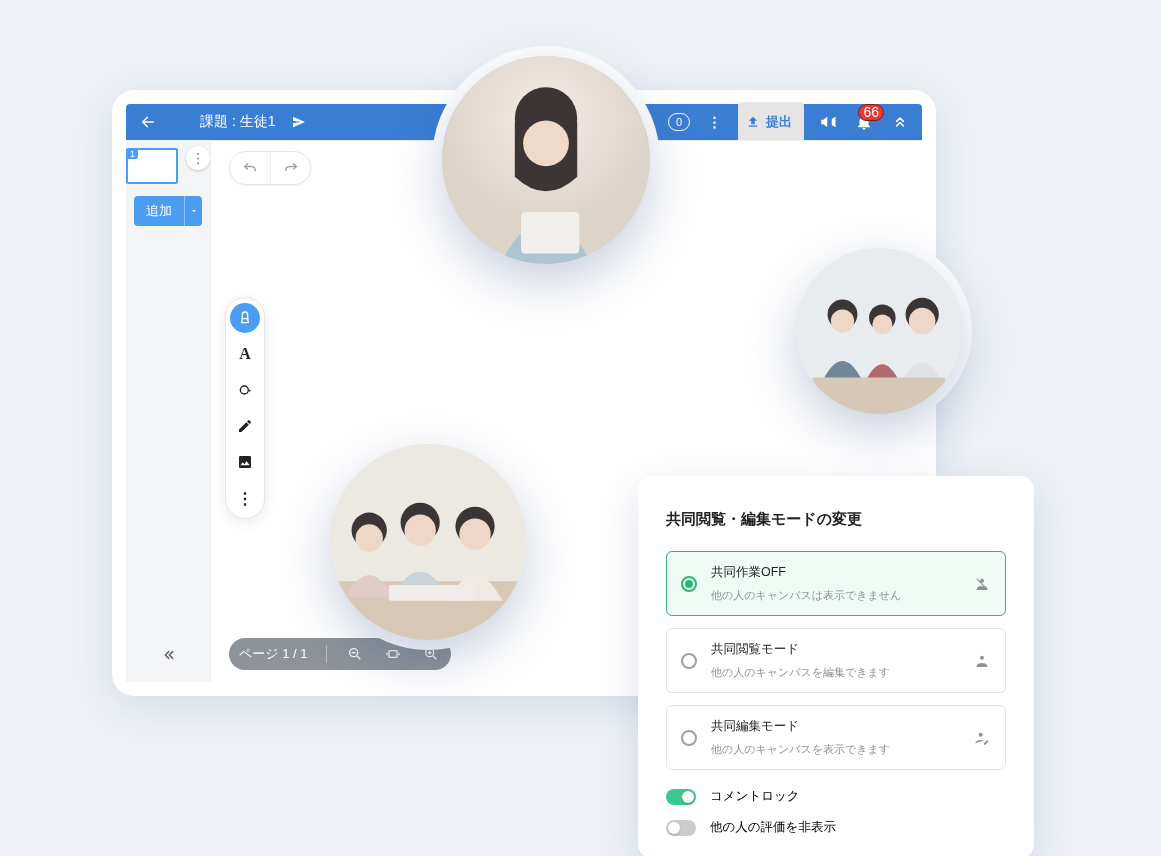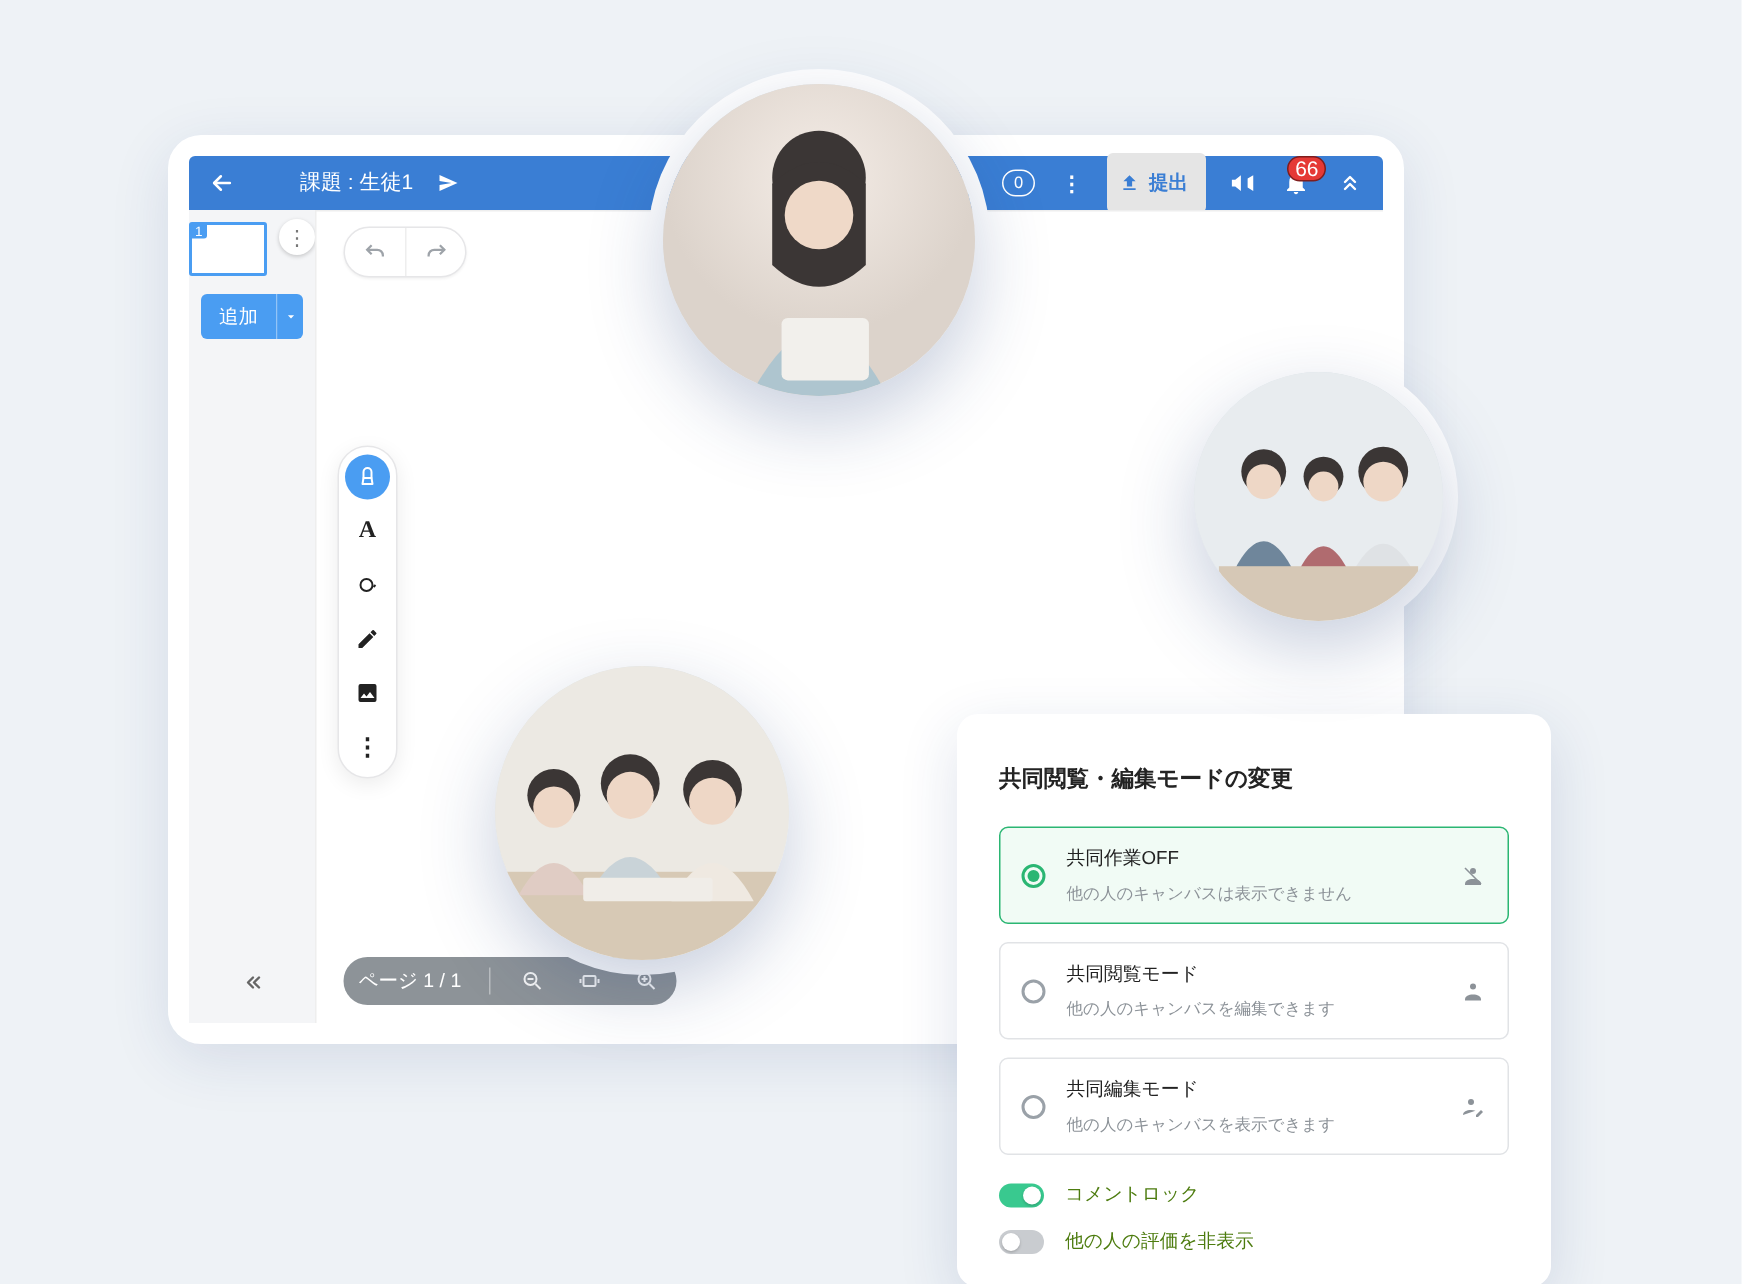--- a/index.html
+++ b/index.html
@@ -287,21 +287,21 @@
   .radio-texts { flex:1; font-size: 12px; }
   .radio-texts .lbl { font-size: 12.5px; color:#222; }
   .radio-texts .sub { font-size: 11px; color:#8c9298; margin-top: 7px; }
   .row-icon { width:18px; color:#8c9298; display:flex; align-items:center; justify-content:center; }
 
   .toggle-row {
     display: flex;
     align-items: center;
     gap: 14px;
     font-size: 12.5px;
-    color: #4d7c0f;
+    color: #000000;
     margin-top: 18px;
   }
   .toggle-row + .toggle-row { margin-top: 14px; }
   .toggle {
     width: 30px; height: 16px;
     background: #c9ccd0;
     border-radius: 999px;
     position: relative;
     cursor: pointer;
   }

